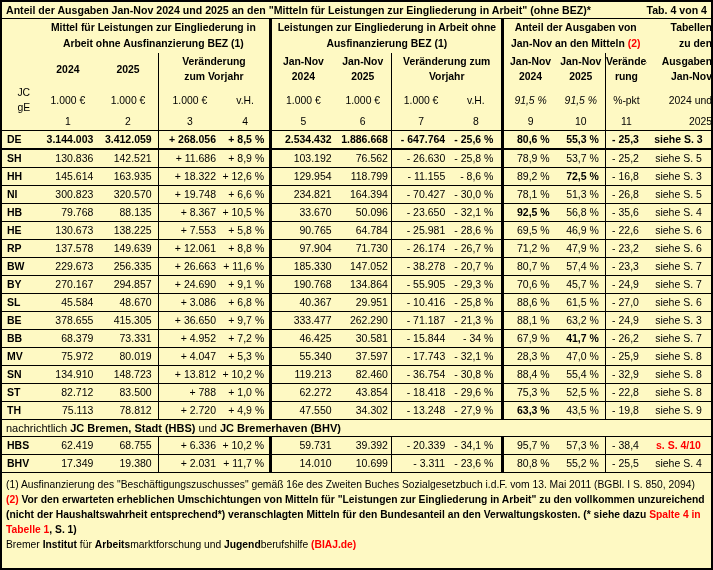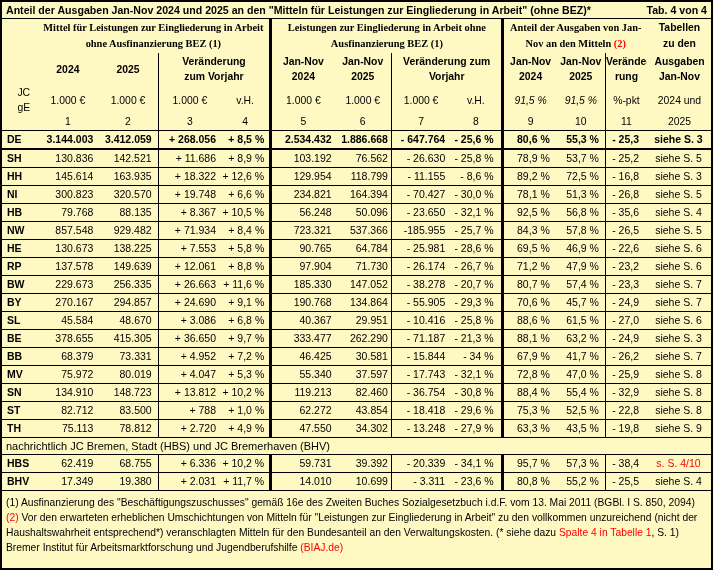--- a/index.html
+++ b/index.html
@@ -11,30 +11,30 @@
     color:#000; overflow:hidden; position:relative;
   }
   .titlebar {
     display:flex; justify-content:space-between; align-items:center;
     height:17px; padding:0 4px; border-bottom:1px solid #000;
     font-size:10.6px; font-weight:bold; white-space:nowrap;
   }
   table { border-collapse:collapse; table-layout:fixed; width:710px; }
   th, td { padding:0; overflow:hidden; }
   thead th { font-size:10.4px; vertical-align:middle; text-align:center; white-space:pre-line; }
-  thead .grp { font-weight:bold;font-family:Liberation Serif, serif; }
+  thead .grp { font-weight:bold; }
   thead tr.rowA th { height:34px; line-height:16px; }
   thead tr.rowB th { height:32px; line-height:15px; font-weight:bold; }
   thead tr.rowC th { height:16px; line-height:15px; font-weight:normal; }
   thead tr.rowD th { height:15px; line-height:14px; font-weight:normal; }
   thead tr.rowD { border-bottom:1px solid #000; }
   .ital { font-style:italic; }
-  .tabcol { font-weight:bold; }
+  .tabcol { font-weight:bold;text-align:right; }
   .red { color:#FF0000; }
-  .b { font-weight:normal; }
+  .b { font-weight:bold; }
   .bl  { border-left:1px solid #000; }
   .bl3 { border-left:3px solid #000; }
   tbody td {
     border-top:1px solid #000; border-bottom:1px solid #000;
     height:18px; line-height:17px; font-size:10.5px;
     text-align:right; white-space:nowrap;
   }
   tbody tr.allbold td { font-weight:bold; }
   tbody tr.de td { border-bottom:2.5px solid #000; }
   td.lbl { text-align:left; padding-left:5px; font-weight:bold; }
@@ -197,43 +197,28 @@
           <td class="c10">51,3 %</td>
           <td class="c11 bl">- 26,8</td>
           <td class="c12">siehe S. 5</td>
         </tr>
         <tr>
           <td class="lbl">HB</td>
           <td class="c1">79.768</td>
           <td class="c2">88.135</td>
           <td class="c3 bl">+ 8.367</td>
           <td class="c4">+ 10,5 %</td>
-          <td class="c5 bl3">56.248</td>
+          <td class="c5 bl3">33.670</td>
           <td class="c6">50.096</td>
           <td class="c7 bl">- 23.650</td>
           <td class="c8">- 32,1 %</td>
           <td class="c9 bl3 b">92,5 %</td>
           <td class="c10">56,8 %</td>
           <td class="c11 bl">- 35,6</td>
           <td class="c12">siehe S. 4</td>
-        </tr>
-        <tr>
-          <td class="lbl">NW</td>
-          <td class="c1">857.548</td>
-          <td class="c2">929.482</td>
-          <td class="c3 bl">+ 71.934</td>
-          <td class="c4">+ 8,4 %</td>
-          <td class="c5 bl3">723.321</td>
-          <td class="c6">537.366</td>
-          <td class="c7 bl">-185.955</td>
-          <td class="c8">- 25,7 %</td>
-          <td class="c9 bl3">84,3 %</td>
-          <td class="c10">57,8 %</td>
-          <td class="c11 bl">- 26,5</td>
-          <td class="c12">siehe S. 5</td>
         </tr>
         <tr>
           <td class="lbl">HE</td>
           <td class="c1">130.673</td>
           <td class="c2">138.225</td>
           <td class="c3 bl">+ 7.553</td>
           <td class="c4">+ 5,8 %</td>
           <td class="c5 bl3">90.765</td>
           <td class="c6">64.784</td>
           <td class="c7 bl">- 25.981</td>
@@ -336,21 +321,21 @@
         <tr>
           <td class="lbl">MV</td>
           <td class="c1">75.972</td>
           <td class="c2">80.019</td>
           <td class="c3 bl">+ 4.047</td>
           <td class="c4">+ 5,3 %</td>
           <td class="c5 bl3">55.340</td>
           <td class="c6">37.597</td>
           <td class="c7 bl">- 17.743</td>
           <td class="c8">- 32,1 %</td>
-          <td class="c9 bl3">72,8 %</td>
+          <td class="c9 bl3">28,3 %</td>
           <td class="c10">47,0 %</td>
           <td class="c11 bl">- 25,9</td>
           <td class="c12">siehe S. 8</td>
         </tr>
         <tr>
           <td class="lbl">SN</td>
           <td class="c1">134.910</td>
           <td class="c2">148.723</td>
           <td class="c3 bl">+ 13.812</td>
           <td class="c4">+ 10,2 %</td>

